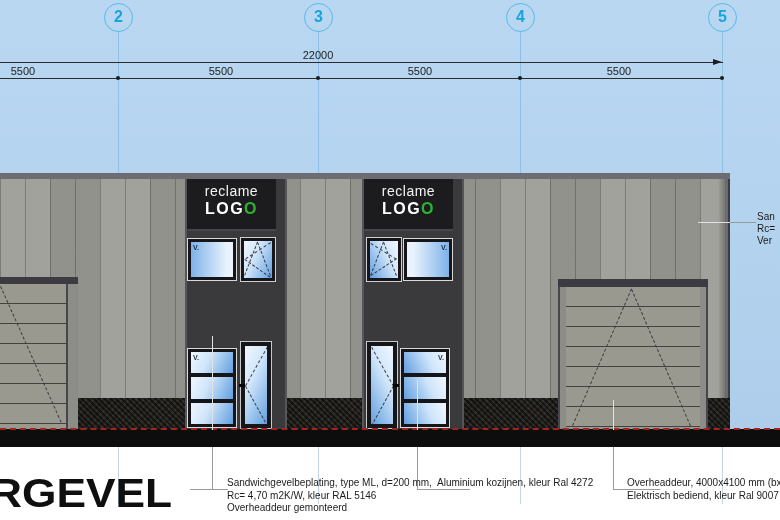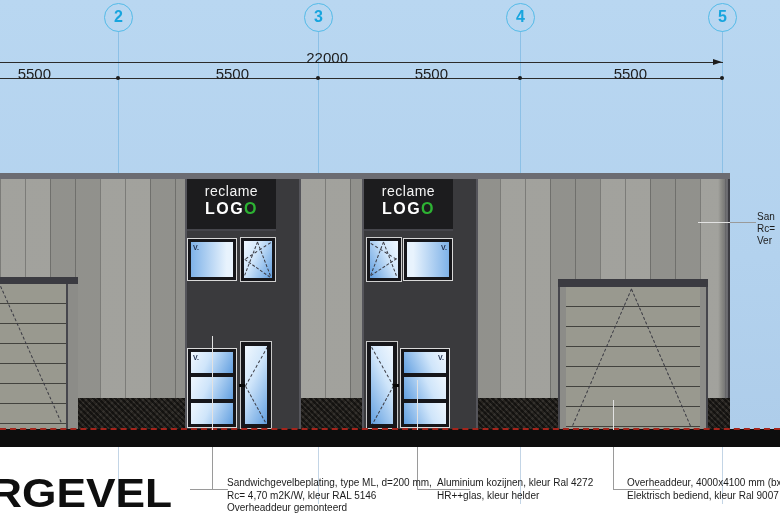--- a/index.html
+++ b/index.html
@@ -6,40 +6,40 @@
   #stage{position:relative;width:780px;height:520px;overflow:hidden;background:#fff;
          font-family:"Liberation Sans", sans-serif;}
   .abs{position:absolute;}
   
   .sky{left:0;top:0;width:780px;height:429px;background:linear-gradient(180deg,#b9d7f1 0%,#b3d2ee 60%,#aecdea 100%);}
   .gl{width:1px;background:#8cc0e6;top:31px;height:142px;}
   .glb{width:1px;background:#c3d5e6;top:447px;height:57px;}
   .bubble{width:27px;height:27px;border:1.5px solid #54bbe8;border-radius:50%;
           color:#17a5de;font-size:16px;font-weight:bold;text-align:center;line-height:26px;top:3px;}
   .dimline{height:1px;background:#2b2b2b;}
-  .dimlbl{font-size:15px;color:#1d1d1d;text-align:right;width:56px;}
+  .dimlbl{font-size:11px;color:#1d1d1d;text-align:center;width:56px;}
   .dot{width:4px;height:4px;border-radius:50%;background:#1d1d1d;top:76px;}
   .arrow{width:0;height:0;border-left:9px solid #1d1d1d;border-top:3px solid transparent;border-bottom:3px solid transparent;top:59px;}
   
   .cap{left:0;top:173px;width:730px;height:6px;background:#6c6c72;border-bottom:1px solid #46464c;}
   .clad{left:0;top:179px;width:730px;height:251px;background-color:#9c9c97;
         background-image:repeating-linear-gradient(90deg,rgba(25,25,25,.28) 0 1px,transparent 1px 25px),
                          repeating-linear-gradient(90deg,rgba(255,255,255,.06) 0 50px,rgba(0,0,0,.07) 50px 100px);}
   .edge-r{left:718px;top:179px;width:12px;height:251px;
           background:linear-gradient(90deg,rgba(0,0,0,0) 0%,rgba(0,0,0,.18) 45%,#67676d 100%);border-right:2px solid #3c3c42;box-sizing:border-box;}
   .plinth{top:398px;height:32px;background-color:#272420;
           background-image:repeating-linear-gradient(45deg,rgba(0,0,0,.5) 0 2px,transparent 2px 4px),
                            repeating-linear-gradient(-45deg,rgba(255,255,255,.06) 0 2px,transparent 2px 5px);}
   
   .ohd-leaf{background-color:#99998f;background-image:repeating-linear-gradient(180deg,transparent 0 19px,rgba(45,45,42,.8) 19px 20px);}
   .jamb{background:#8c8c88;}
   .lintel{background:#3b3b41;}
   .dline{height:0;border-top:1.2px dashed #3c3c44;transform-origin:0 0;position:absolute;}
   
-  .section{top:179px;width:116px;height:251px;background:#3a3a3d;border-left:2px solid #55555b;border-right:2px solid #55555b;box-sizing:border-box;}
+  .section{top:179px;width:102px;height:251px;background:#3a3a3d;border-left:2px solid #55555b;border-right:2px solid #55555b;box-sizing:border-box;}
   .sign{left:0;top:0;width:89px;height:52px;background:#1c1c1e;border-bottom:2px solid #46464c;text-align:center;box-sizing:border-box;}
   .sign .l1{display:block;margin-top:4px;font-size:14px;color:#f4f4f4;letter-spacing:.5px;}
   .sign .l2{display:block;margin-top:1px;font-size:16px;font-weight:800;color:#ffffff;letter-spacing:1.5px;}
   .sign .gr{color:#2db233;}
   .win{border:1px solid #d9d9d9;background:#16161a;box-sizing:border-box;}
   .glass{position:absolute;inset:3px;overflow:hidden;}
   .door .glass{inset:4px;}
   .g-lr{background:linear-gradient(115deg,#f0f7fe 0%,#cfe5fa 40%,#629fe0 100%);}
   .g-rl{background:linear-gradient(245deg,#f0f7fe 0%,#cfe5fa 40%,#629fe0 100%);}
   .g-bl{background:linear-gradient(90deg,#7fb2e8 0%,#e8f3fd 85%);}
@@ -212,21 +212,20 @@
   <div class="abs lead-lt" style="left:698px;top:222px;width:32px;height:1px"></div>
   <div class="abs lead" style="left:730px;top:222px;width:26px;height:1px"></div>
 
   <div class="abs ann" style="left:227px;top:477px">
     <div>Sandwichgevelbeplating, type ML, d=200 mm,</div>
     <div>Rc= 4,70 m2K/W, kleur  RAL 5146</div>
     <div>Overheaddeur gemonteerd</div>
   </div>
   <div class="abs ann" style="left:437px;top:477px">
     <div>Aluminium kozijnen, kleur Ral 4272</div>
-    <div>HR++glas, kleur helder</div>
   </div>
   <div class="abs ann" style="left:627px;top:477px">
     <div>Overheaddeur, 4000x4100 mm (bxh)</div>
     <div>Elektrisch bediend, kleur Ral 9007</div>
   </div>
   <div class="abs ann" style="left:757px;top:211px;line-height:12px">
     <div>San</div>
     <div>Rc=</div>
     <div>Ver</div>
   </div>

